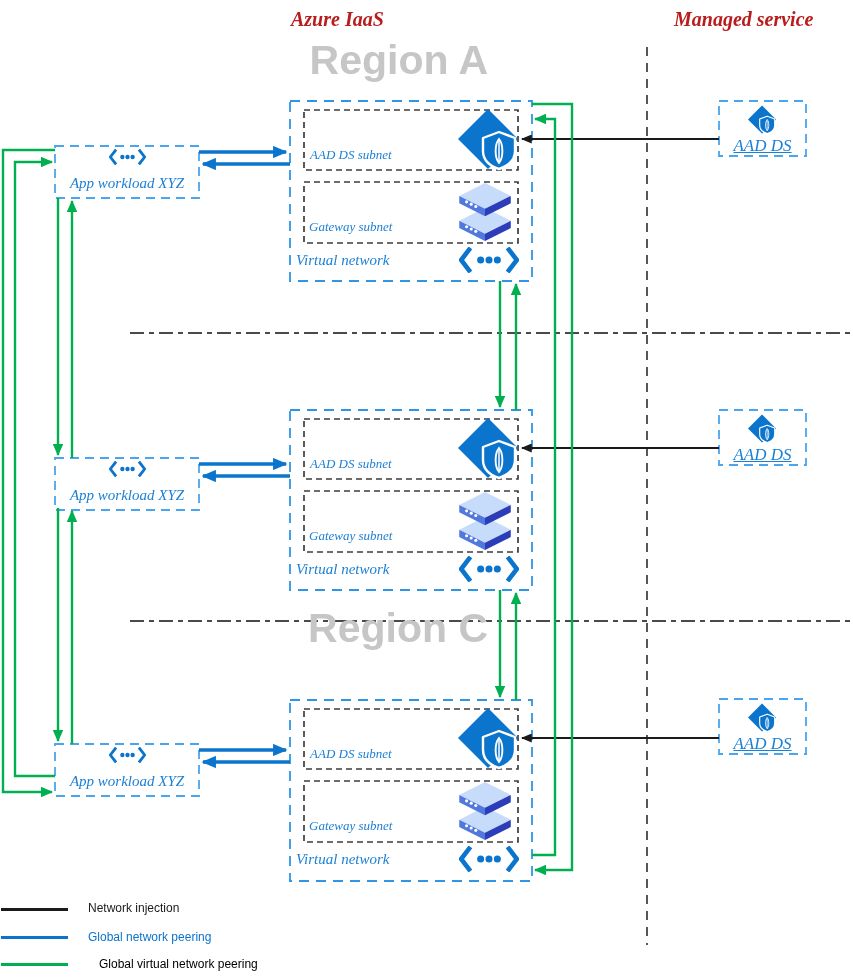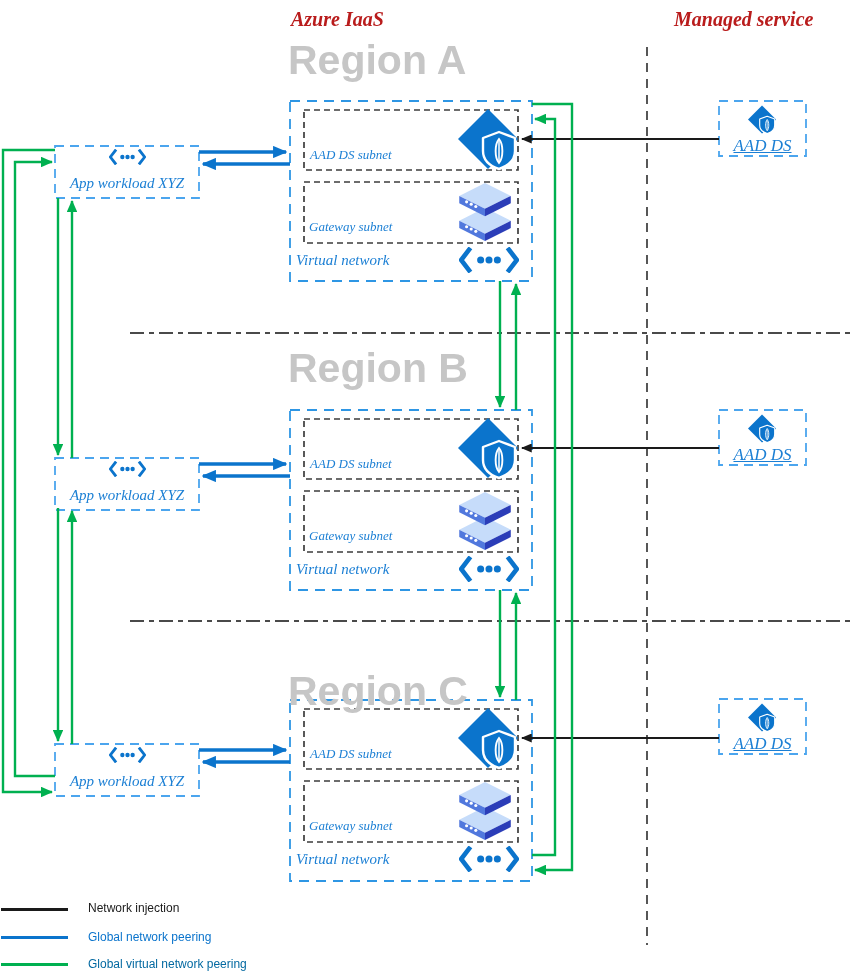--- a/index.html
+++ b/index.html
@@ -7,29 +7,29 @@
           font-family:"Liberation Sans",sans-serif;}
   #bg{position:absolute;left:0;top:0;}
   .lbl{position:absolute;font-family:"Liberation Serif",serif;font-style:italic;
        color:#1b7fd4;line-height:1.1;white-space:nowrap;}
   .sublbl{font-size:13px;}
   .vnetlbl{font-size:15px;}
   .applbl{font-size:15px;width:144px;text-align:center;}
   .mlbl{font-size:17px;width:87px;text-align:center;text-decoration:underline;}
   .hdr{position:absolute;top:8px;font-family:"Liberation Serif",serif;
        font-style:italic;font-weight:bold;font-size:20px;color:#b91c1c;white-space:nowrap;}
-  .rtitle{position:absolute;left:288px;width:200px;text-align:left;
+  .rtitle{position:absolute;left:288px;width:200px;text-align:right;
           font-weight:bold;font-size:41px;line-height:1.0;color:#c6c6c6;
           font-family:"Liberation Sans",sans-serif;white-space:nowrap;}
   .icon{position:absolute;}
   .legend-line{position:absolute;left:1px;width:67px;}
   .legend-lbl{position:absolute;left:88px;font-size:12px;white-space:nowrap;}
   .lg-black{color:#1a1a1a;}
   .lg-blue{color:#0b74cc;}
-  .lg-green{color:#0369a1;}
+  .lg-green{color:#000000;margin-left:11px;}
 </style>
 </head>
 <body>
 
 <div id="canvas">
 
   <svg id="bg" width="853" height="979" viewBox="0 0 853 979">
     <defs>
       <marker id="mK" markerUnits="strokeWidth" markerWidth="6" markerHeight="5" refX="5.4" refY="2.5" orient="auto">
         <polygon points="0,0 6,2.5 0,5" fill="#1a1a1a"></polygon>
@@ -132,22 +132,21 @@
       <path d="M516 700 V593" marker-end="url(#mG)"></path>
       <path d="M532 104 H572 V870 H535" marker-end="url(#mG)"></path>
       <path d="M532 855 H555 V119 H535" marker-end="url(#mG)"></path>
     </g>
   </svg>
 
   <div class="hdr" style="left:291px;">Azure IaaS</div>
   <div class="hdr" style="left:674px;">Managed service</div>
 
   <div class="rtitle" style="top:40px;">Region A</div>
-  <div class="rtitle" style="top:348px;">Region B</div>
-  <div class="rtitle" style="top:671px;">Region C</div>
+  <div class="rtitle" style="top:608px;">Region C</div>
 
   <div class="lbl sublbl" style="left:310px;top:148px;">AAD DS subnet</div>
   <div class="lbl sublbl" style="left:309px;top:220px;">Gateway subnet</div>
   <div class="lbl vnetlbl" style="left:296px;top:252px;">Virtual network</div>
   <div class="lbl applbl" style="left:55px;top:175px;">App workload XYZ</div>
   <div class="lbl mlbl" style="left:719px;top:137px;">AAD DS</div>
   <svg class="icon" style="left:457px;top:108px;" width="64" height="64">
       <use href="#i-aadds"></use>
     </svg>
   <svg class="icon" style="left:458px;top:183px;" width="54" height="58">

